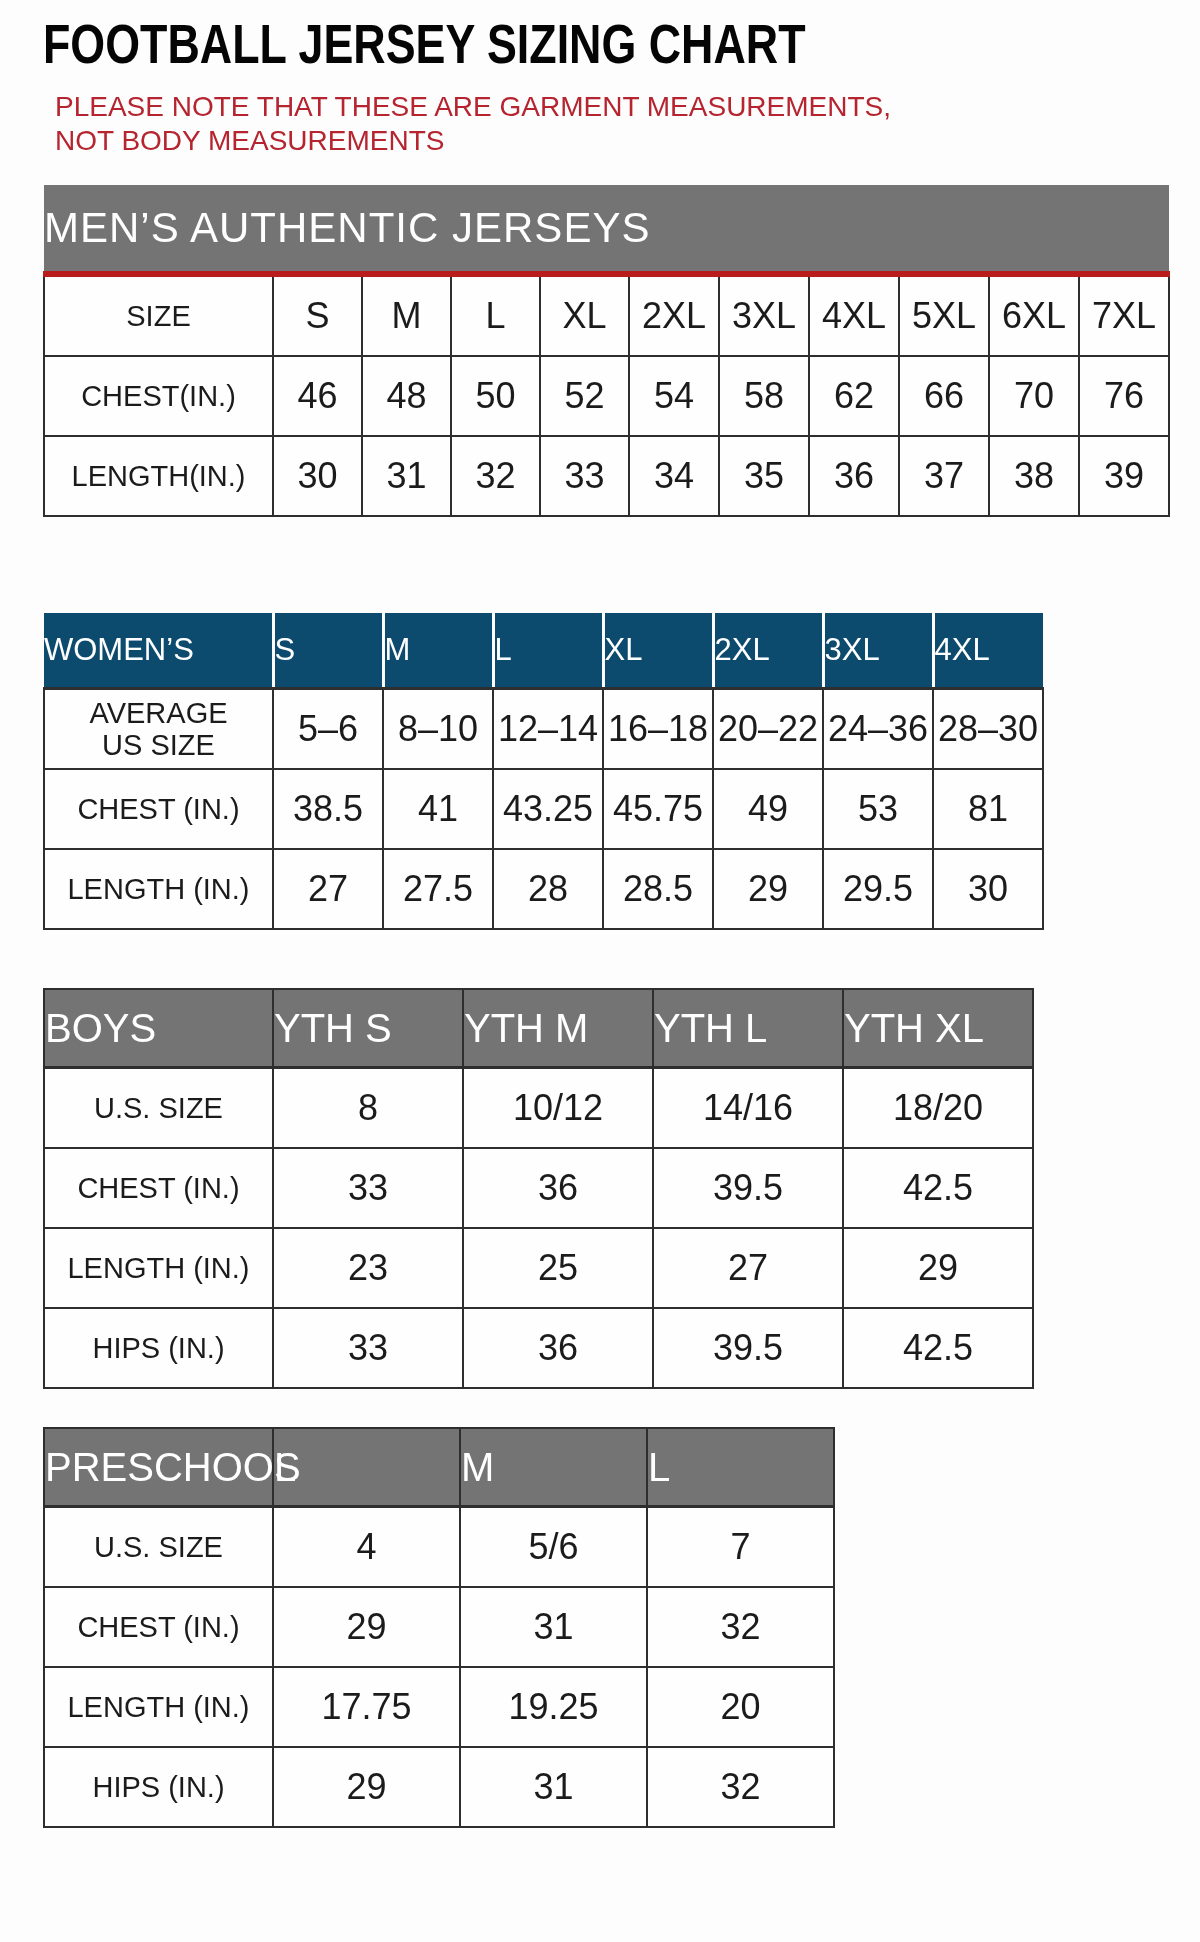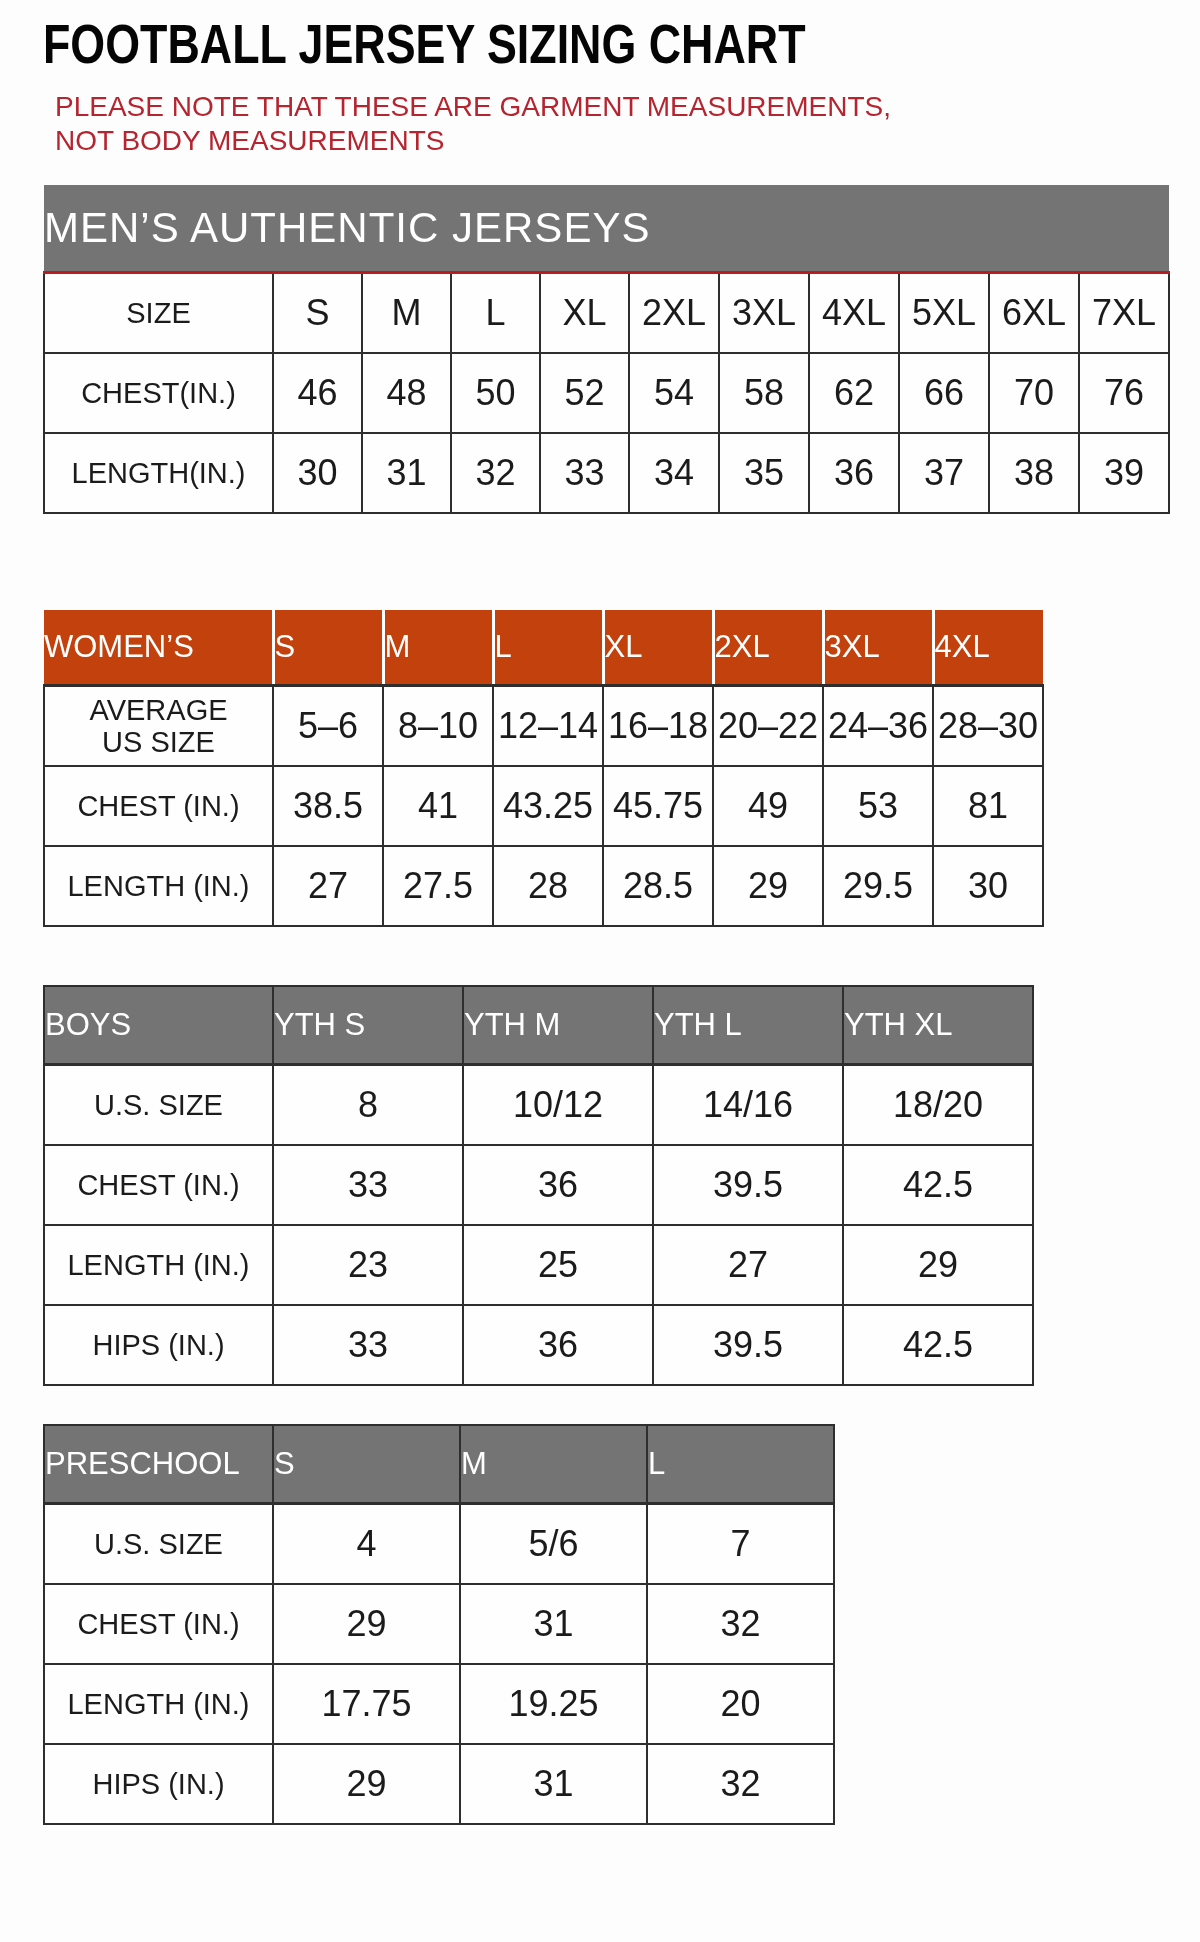--- a/index.html
+++ b/index.html
@@ -54,43 +54,43 @@
   
   .mens { width:1125px; margin-top:28px; }
   .mens th.banner {
     background:#747474;
     color:#ffffff;
     font-size:42px;
     letter-spacing:1px;
     height:86px;
     border:none;
   }
-  .mens tbody tr:first-child td { border-top:3px solid #b91c1c; }
+  .mens tbody tr:first-child td { border-top:6px solid #b91c1c; }
 
   
   .womens { width:999px; margin-top:96px; }
   .womens th {
-    background:#c2410c;
+    background:#0c4a6e;
     color:#ffffff;
     font-size:31px;
     height:74px;
     border:0;
     border-left:3px solid #fefefe;
     border-bottom:3px solid #2e2e2e;
   }
   .womens th:first-child { border-left:0; }
   .womens tbody tr:first-child td.lbl { padding:0 44px; line-height:1.12; }
 
   
   .boys { width:990px; margin-top:58px; }
   .pre  { width:790px; margin-top:38px; }
   .boys th, .pre th {
     background:#747474;
     color:#ffffff;
-    font-size:31px;
+    font-size:40px;
     height:76px;
     border:2px solid #2e2e2e;
     border-bottom-width:3px;
   }
 </style>
 </head>
 <body>
 
 <h1 class="page-title">FOOTBALL JERSEY SIZING CHART</h1>
 

